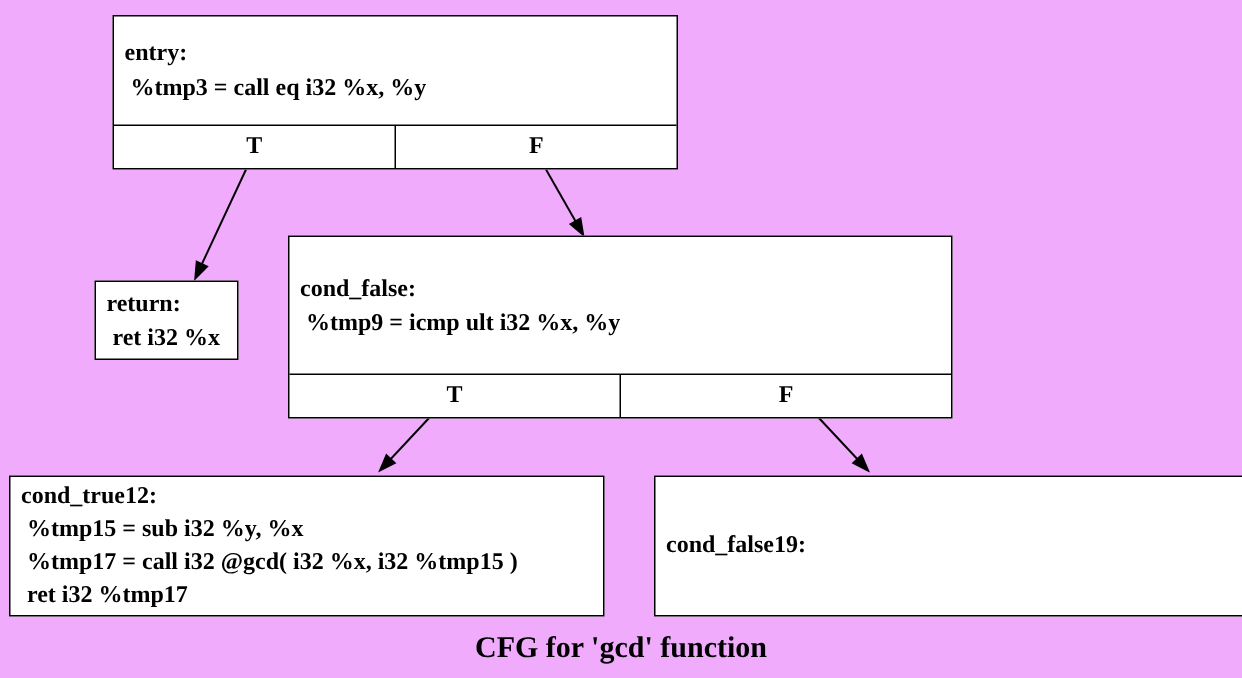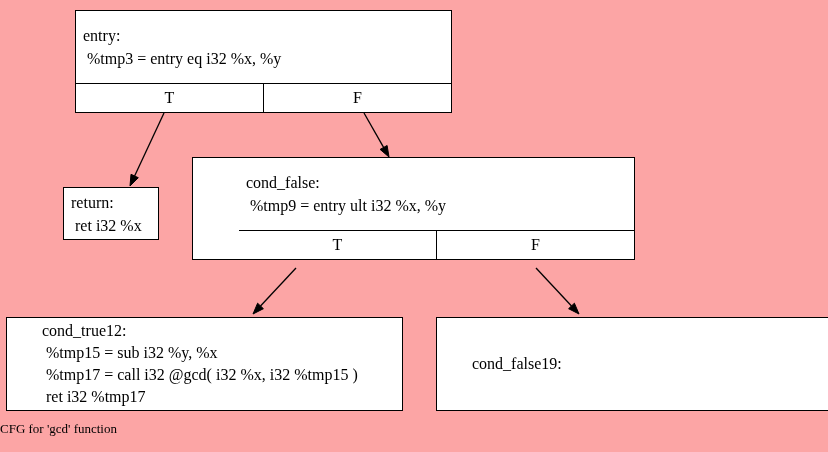--- a/index.html
+++ b/index.html
@@ -4,24 +4,25 @@
 <style>
   html, body {
     margin: 0;
     padding: 0;
     background: #ffffff;
   }
   #canvas {
     position: relative;
     width: 828px;
     height: 452px;
-    background: #fca5a5;
+    background: #f0abfc;
     font-family: "Liberation Serif", "DejaVu Serif", serif;
     color: #000000;
     overflow: hidden;
+    font-weight: bold;
   }
   #edges {
     position: absolute;
     left: 0;
     top: 0;
     width: 828px;
     height: 452px;
     pointer-events: none;
   }
   .node {
@@ -38,50 +39,49 @@
     flex-direction: column;
     justify-content: center;
     padding: 2px 7px;
     font-size: 16px;
     line-height: 23px;
     white-space: pre;
     overflow: hidden;
   }
   .node-compact .label {
     line-height: 22px;
-    margin-left: 28px;
   }
   .tf-row {
     display: flex;
     height: 28px;
     border-top: 1px solid #000000;
     flex: none;
   }
   .tf-cell {
     flex: 1;
     display: flex;
     align-items: center;
     justify-content: center;
     font-size: 16px;
   }
   .tf-cell.false-cell {
     border-left: 1px solid #000000;
   }
   #node-entry        { left: 75px;  top: 10px;  width: 377px; height: 103px; }
   #node-return       { left: 63px;  top: 187px; width: 96px; height: 53px;  }
-  #node-cond-false   { left: 192px; top: 157px; width: 443px; height: 103px; padding-left: 46px; }
+  #node-cond-false   { left: 192px; top: 157px; width: 443px; height: 122px; }
   #node-cond-true12  { left: 6px;   top: 317px; width: 397px; height: 94px;  }
   #node-cond-false19 { left: 436px; top: 317px; width: 394px; height: 94px;  }
   #caption {
     position: absolute;
     left: 0;
     right: 0;
     top: 421px;
-    text-align: left;
-    font-size: 13px;
+    text-align: center;
+    font-size: 20px;
   }
   .edge-line {
     stroke: #000000;
     stroke-width: 1.3;
     fill: none;
   }
   .edge-head {
     fill: #000000;
     stroke: #000000;
     stroke-width: 1;
@@ -107,39 +107,39 @@
     </g>
     <g>
       <line class="edge-line" x1="536" y1="268" x2="571.5" y2="306"></line>
       <polygon class="edge-head" points="579,314 568.6,308.7 574.4,303.2"></polygon>
     </g>
   </svg>
 
   <div class="node" id="node-entry">
     <div class="label">
       <div>entry:</div>
-      <div> %tmp3 = entry eq i32 %x, %y</div>
+      <div> %tmp3 = call eq i32 %x, %y</div>
     </div>
     <div class="tf-row">
       <div class="tf-cell true-cell">T</div>
       <div class="tf-cell false-cell">F</div>
     </div>
   </div>
 
   <div class="node" id="node-return">
     <div class="label">
       <div>return:</div>
       <div> ret i32 %x</div>
     </div>
   </div>
 
   <div class="node" id="node-cond-false">
     <div class="label">
       <div>cond_false:</div>
-      <div> %tmp9 = entry ult i32 %x, %y</div>
+      <div> %tmp9 = icmp ult i32 %x, %y</div>
     </div>
     <div class="tf-row">
       <div class="tf-cell true-cell">T</div>
       <div class="tf-cell false-cell">F</div>
     </div>
   </div>
 
   <div class="node node-compact" id="node-cond-true12">
     <div class="label">
       <div>cond_true12:</div>

